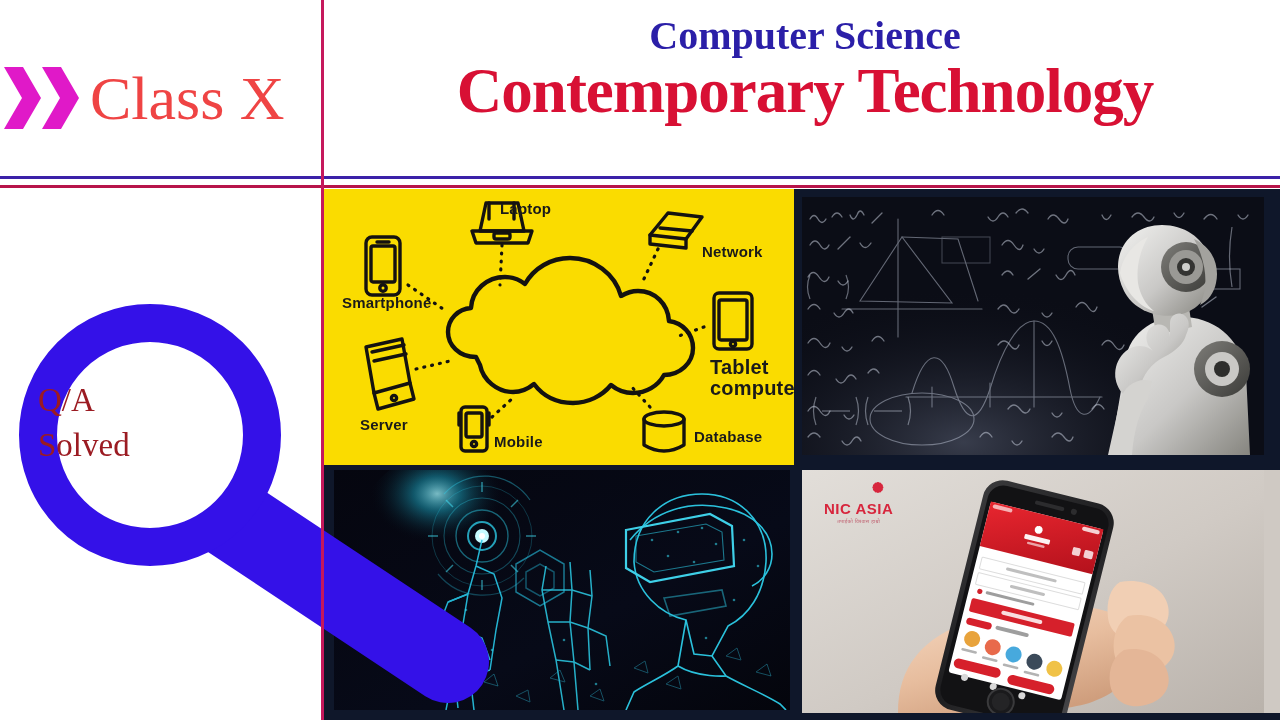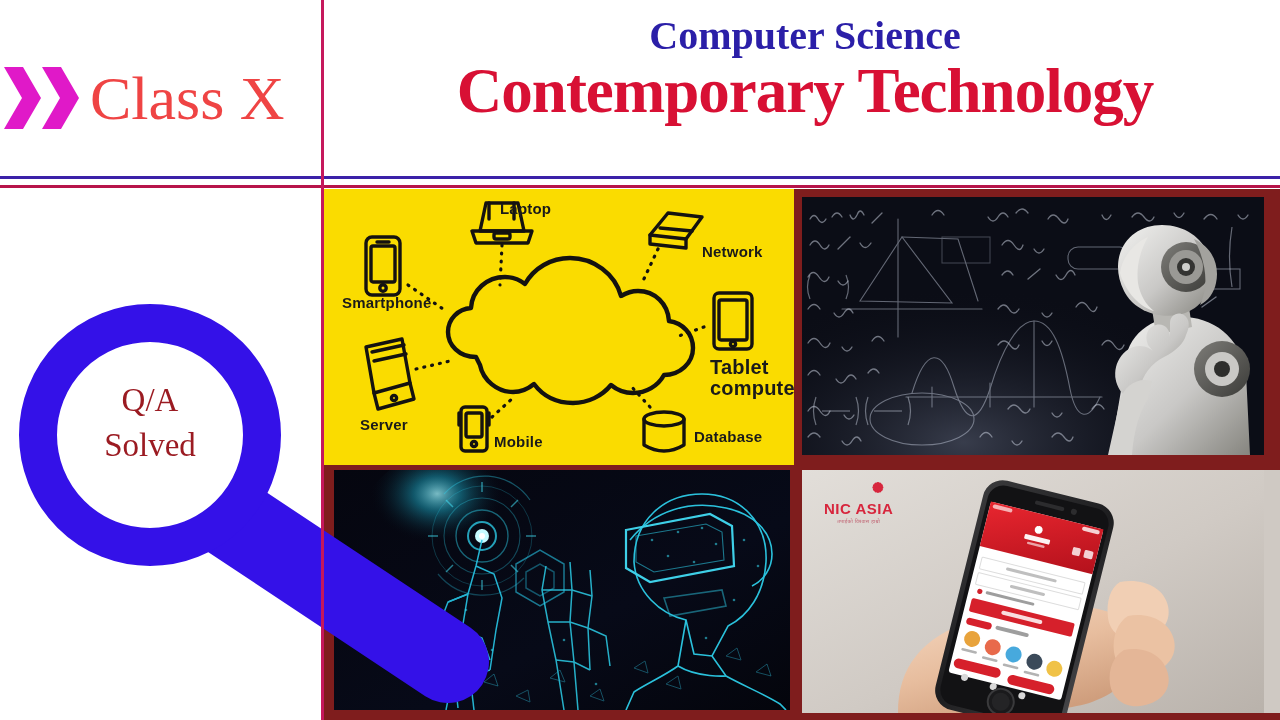--- a/index.html
+++ b/index.html
@@ -26,21 +26,21 @@
                 color:#d81034; line-height:1.05; white-space:nowrap; letter-spacing:-1px; }
   #sub-title { font-family:"Liberation Serif", serif; font-size:40px; font-weight:700;
                color:#2b1fa8; line-height:1.1; margin-top:-4px; }
 
   
   #rule-blue { position:absolute; left:0; top:176px; width:1280px; height:3px; background:#3b21a8; }
   #rule-red  { position:absolute; left:0; top:185px; width:1280px; height:3px; background:#b7144a; }
   #vline     { position:absolute; left:321px; top:0; width:3px; height:720px; background:#c5185c; z-index:40; }
 
   
-  #media { position:absolute; left:324px; top:189px; width:956px; height:531px; background:#7f1d1d; }
+  #media { position:absolute; left:324px; top:189px; width:956px; height:531px; background:#0f172a; }
 
   .tile { position:absolute; overflow:hidden; }
 
   
   #tile-cloud { left:0; top:0; width:470px; height:276px; background:#fadc00; }
   
   #tile-ai { left:478px; top:8px; width:462px; height:258px; background:#0b0d16; }
   
   #tile-vr { left:10px; top:281px; width:456px; height:240px; background:#05060f; }
   
@@ -578,21 +578,21 @@
 
   </div>
 
   <div id="magnifier">
     <svg width="520" height="400" viewBox="0 0 520 400" style="display:block; overflow:visible">
 
       <line x1="222" y1="222" x2="448" y2="372" stroke="#3411e8" stroke-width="82" stroke-linecap="round"></line>
 
       <circle cx="150" cy="145" r="112" fill="#ffffff" stroke="#3411e8" stroke-width="38"></circle>
     </svg>
-    <div style="position:absolute; left:38px; top:88px; width:224px; text-align:center;
+    <div style="position:absolute; left:38px; top:88px; width:224px; text-align:left;
                 font-family:'Liberation Serif', serif; color:#9b1b22; line-height:1.35;">
       <div style="font-size:33px;">Q/A</div>
       <div style="font-size:33px;">Solved</div>
     </div>
   </div>
 
   <div id="vline"></div>
 
 </div>
 

